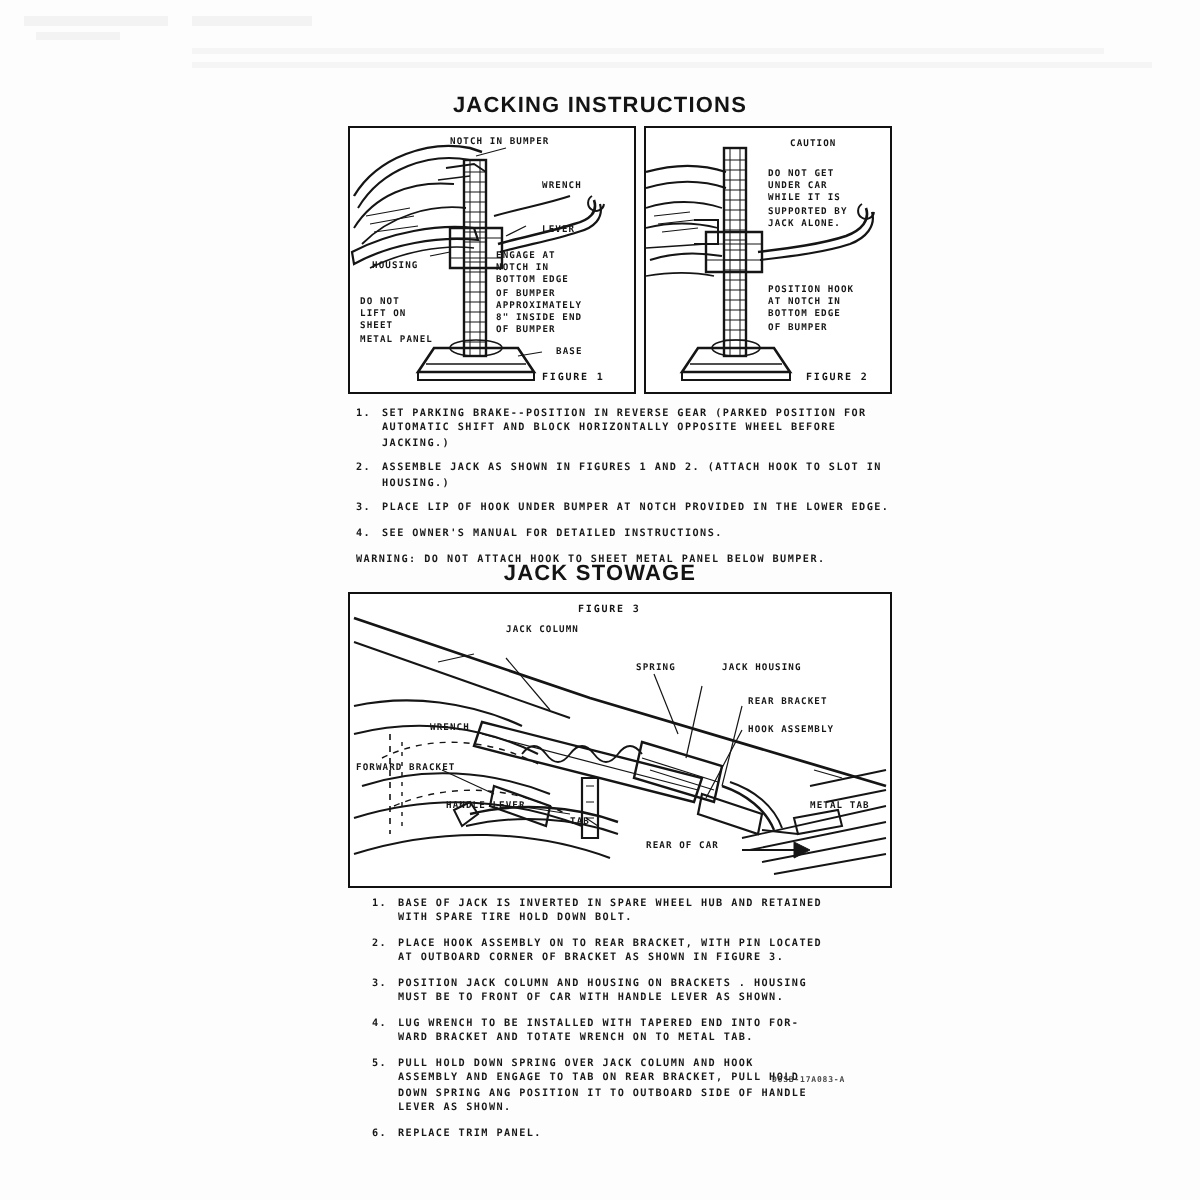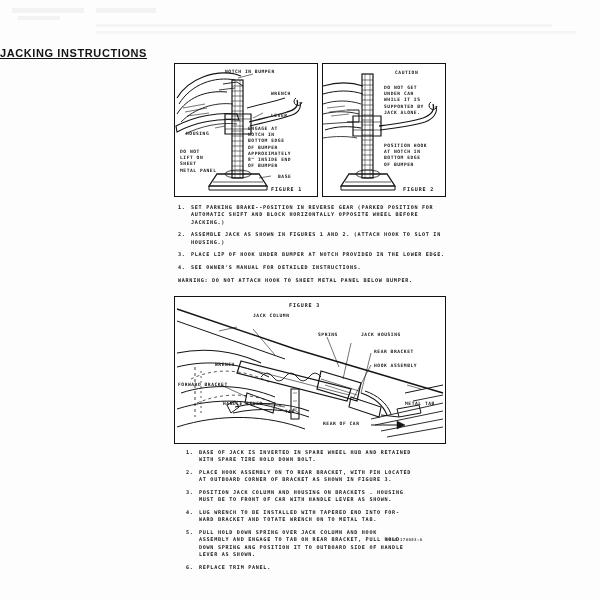--- a/index.html
+++ b/index.html
@@ -36,26 +36,25 @@
       linear-gradient(to right, transparent 0 2%, #555 2% 14%, transparent 14% 16%, #555 16% 26%, transparent 26% 100%) 0 8px/100% 5px no-repeat,
       linear-gradient(to right, transparent 0 3%, #555 3% 10%, transparent 10% 100%) 0 16px/100% 4px no-repeat,
       linear-gradient(to right, transparent 0 16%, #777 16% 92%, transparent 92% 100%) 0 24px/100% 3px no-repeat,
       linear-gradient(to right, transparent 0 16%, #777 16% 96%, transparent 96% 100%) 0 31px/100% 3px no-repeat;
   }
 
   
   .section-title {
     position: absolute;
     width: 600px;
-    text-align: left;
+    text-align: center;
     font-size: 11px;
     font-weight: bold;
     letter-spacing: .6px;
     color: #141414;
-    text-decoration: underline;
   }
   #title-jacking { top: 47px; }
   #title-stowage { top: 281px; }
 
   
   .fig-frame {
     position: absolute;
     border: 1.6px solid #111;
     background: #ffffff;
     box-sizing: border-box;
@@ -277,20 +276,21 @@
       <span class="step-num">3.</span>
       <span class="step-text">PLACE LIP OF HOOK UNDER BUMPER AT NOTCH PROVIDED IN THE LOWER EDGE.</span>
     </div>
     <div class="step">
       <span class="step-num">4.</span>
       <span class="step-text">SEE OWNER'S MANUAL FOR DETAILED INSTRUCTIONS.</span>
     </div>
     <div class="warning-line">WARNING:  DO NOT ATTACH HOOK TO SHEET METAL PANEL BELOW BUMPER.</div>
   </div>
 
+  <div class="section-title" id="title-stowage">JACK STOWAGE</div>
 
   <div class="fig-frame" id="fig3-frame">
     <svg width="269" height="145" viewBox="0 0 269 145">
       <g stroke="#151515" fill="none" stroke-width="1">
 
         <path d="M2 12 L 120 52 L 268 96" stroke-width="1.4"></path>
         <path d="M2 24 L 110 62" stroke-width="1"></path>
         <path d="M2 56 C 30 50, 60 54, 86 66" stroke-width="1.1"></path>
         <path d="M2 70 C 34 62, 66 66, 94 80" stroke-width="1"></path>
         <path d="M6 96 C 36 86, 70 88, 100 100" stroke-width="1"></path>

